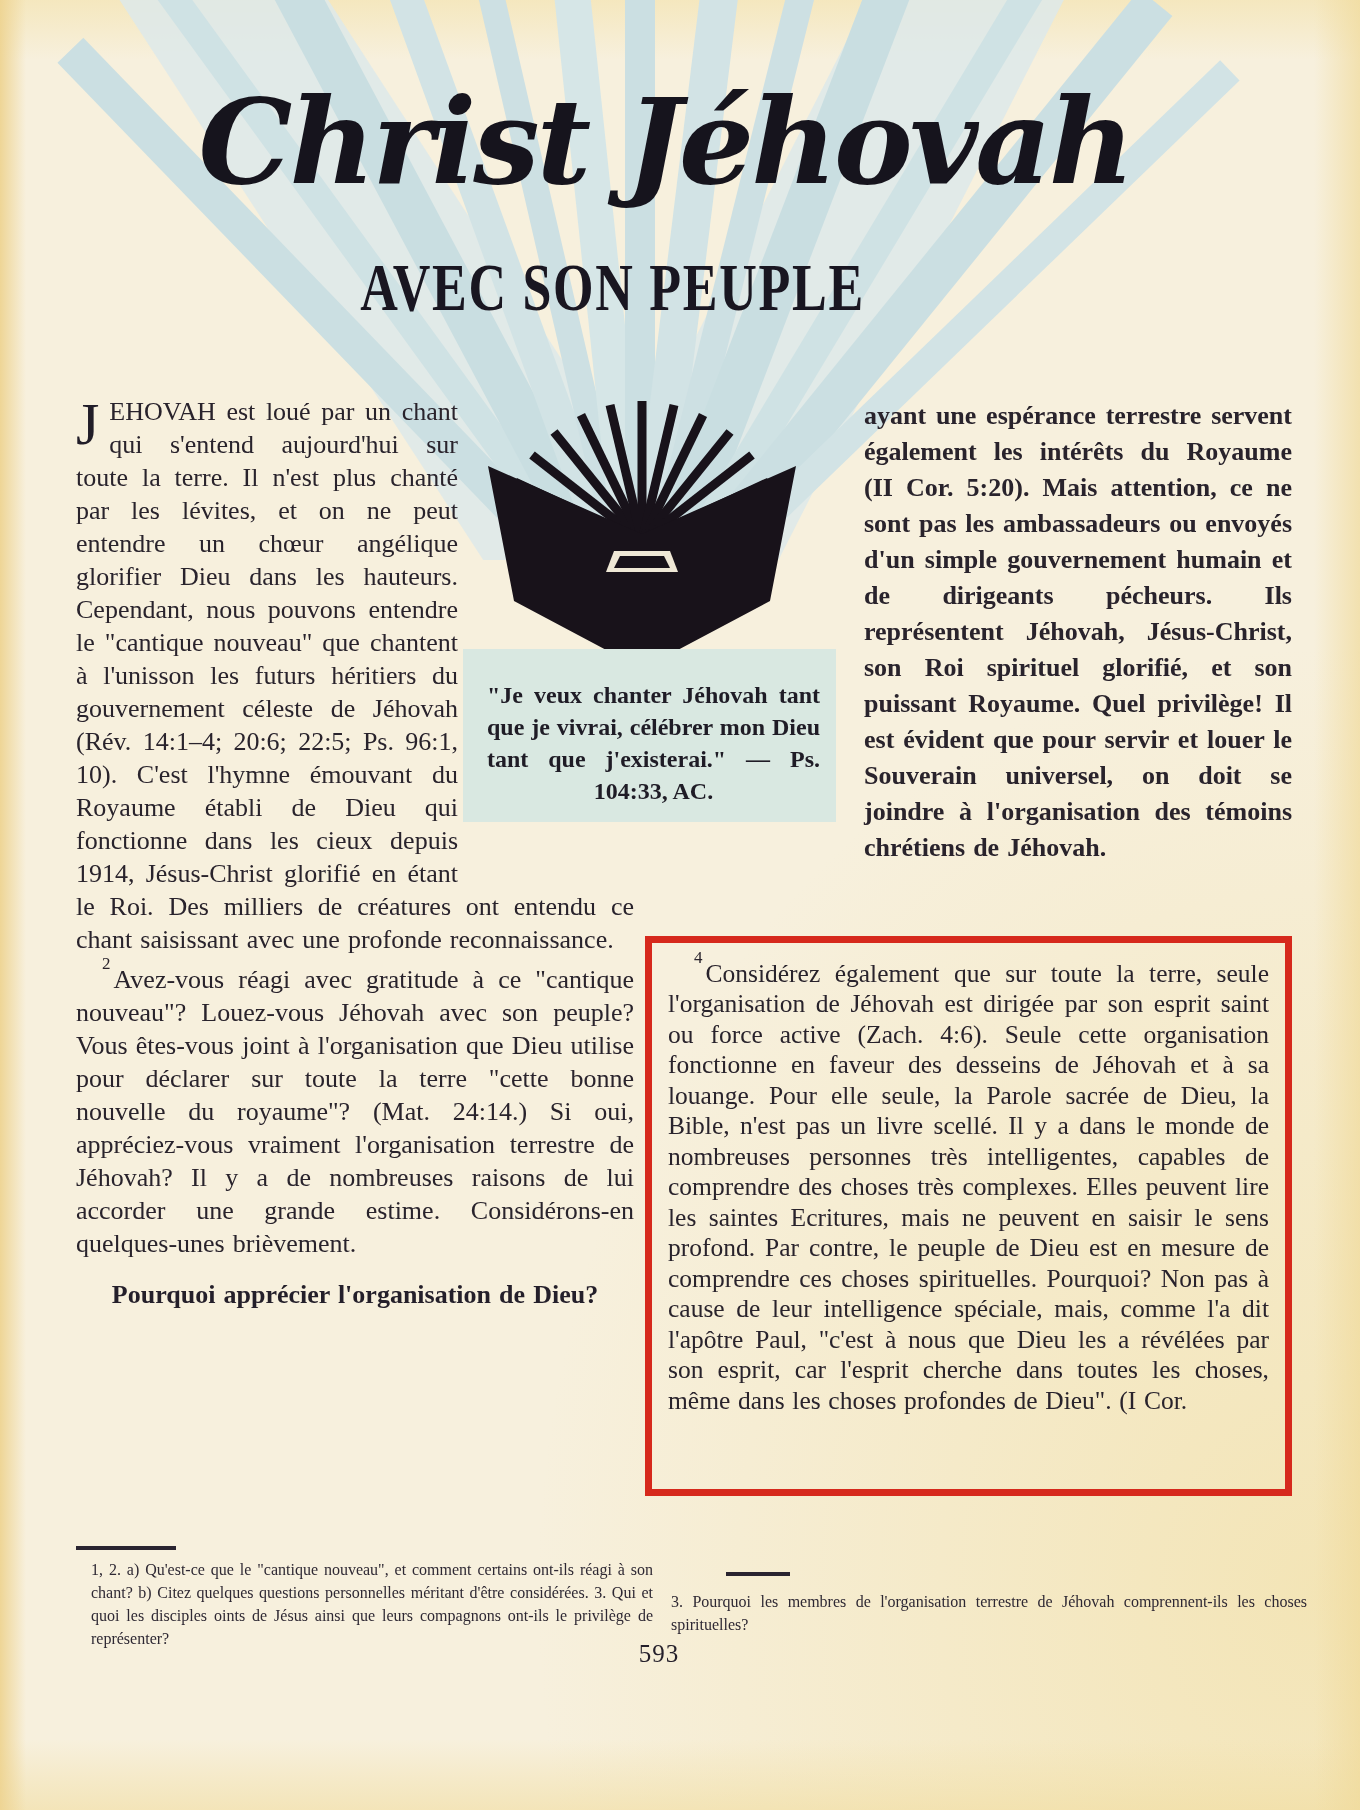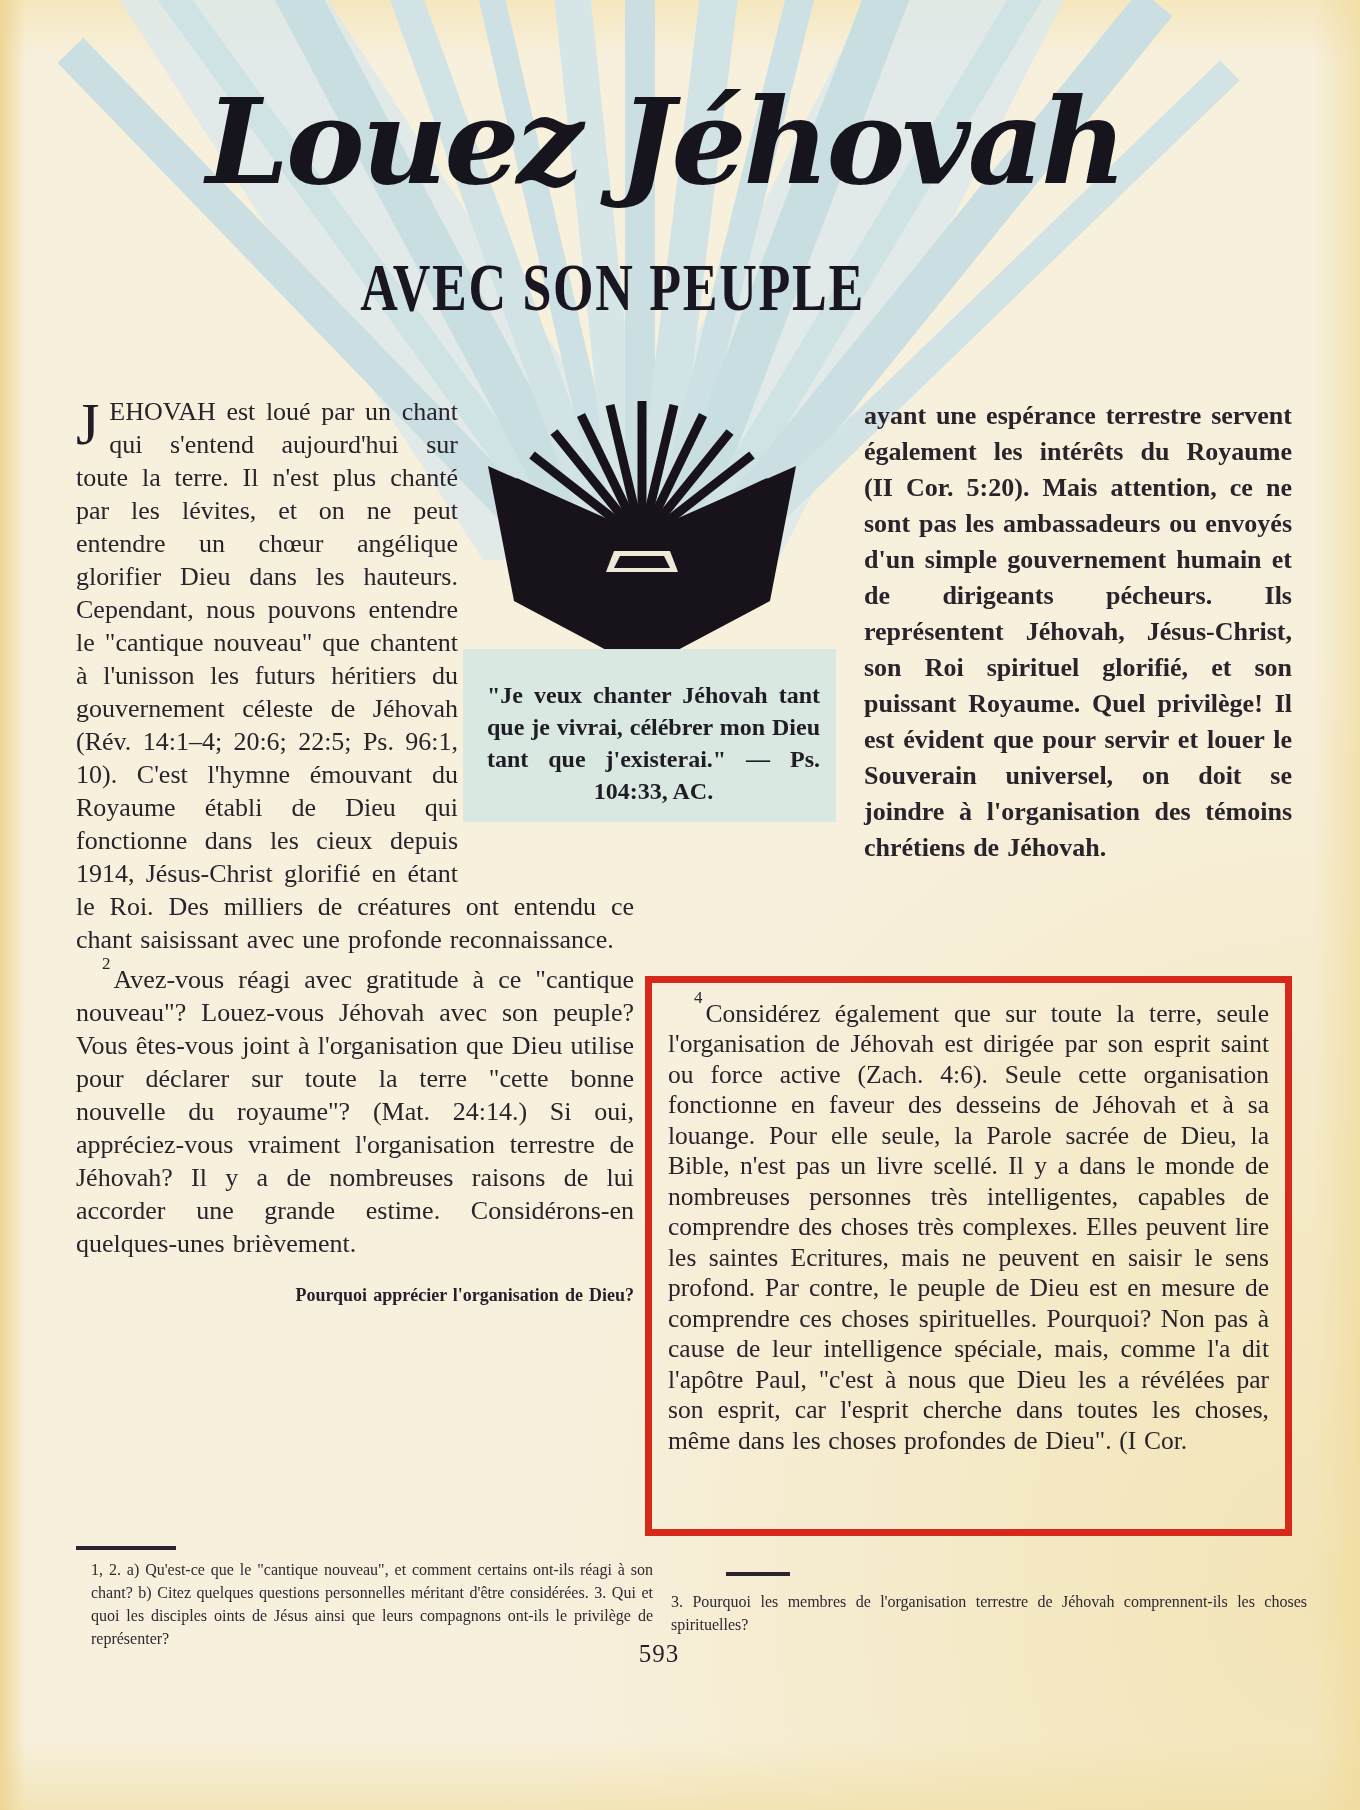--- a/index.html
+++ b/index.html
@@ -51,28 +51,28 @@
   .spacer-r{float:right;width:176px;height:482px;}
   .spacer-l{float:left;width:214px;height:478px;}
   .col p{margin:0;}
   .col p.indent{text-indent:26px;}
   .dropcap{
     float:left;font-size:60px;line-height:46px;padding:6px 10px 0 0;
     font-weight:normal;color:#211d28;
   }
   .pmark{font-size:17px;position:relative;top:-9px;margin-right:3px;}
   h3.sect{
-    font-size:18px;line-height:30px;margin:20px 0 12px 0;font-weight:bold;
-    text-align:right;color:#241f2a;
+    font-size:26px;line-height:30px;margin:20px 0 12px 0;font-weight:bold;
+    text-align:center;color:#241f2a;
   }
   
   .red-box{
     position:absolute;left:645px;top:936px;width:647px;z-index:5;
     border:7px solid var(--highlight);box-sizing:border-box;
-    padding:9px 16px 13px 16px;min-height:560px;background:transparent;margin-top:40px;
+    padding:9px 16px 13px 16px;min-height:560px;background:transparent;
   }
   .red-box p{
     margin:0;font-size:25.5px;line-height:30.5px;text-align:justify;
     text-indent:26px;word-spacing:.05em;color:var(--ink);
   }
   
   .fn-rule{position:absolute;background:#2a2430;height:4px;z-index:4;}
   .fn{position:absolute;z-index:4;font-size:16px;line-height:23px;text-align:justify;color:#2e2833;margin-left:15px;}
   .fn p{margin:0;}
   .fn-left{left:76px;top:1558px;width:562px;}
@@ -98,21 +98,21 @@
     <div class="ray" style="width:36px;margin-left:-18px;background:#d6e6e7;transform:rotate(-6deg);"></div>
     <div class="ray" style="width:30px;margin-left:-15px;background:#cbdfe2;transform:rotate(0deg);"></div>
     <div class="ray" style="width:38px;margin-left:-19px;background:#d2e3e5;transform:rotate(7deg);"></div>
     <div class="ray" style="width:28px;margin-left:-14px;background:#cde0e3;transform:rotate(14deg);"></div>
     <div class="ray" style="width:44px;margin-left:-22px;background:#c9dee1;transform:rotate(21deg);"></div>
     <div class="ray" style="width:30px;margin-left:-15px;background:#cfe2e4;transform:rotate(31deg);"></div>
     <div class="ray" style="width:42px;margin-left:-21px;background:#cbdfe2;transform:rotate(39deg);"></div>
     <div class="ray" style="width:28px;margin-left:-14px;background:#d2e3e5;transform:rotate(46deg);"></div>
   </div>
 
-  <div class="title-script">Louez Jéhovah</div>
+  <div class="title-script">Christ Jéhovah</div>
   <div class="title-caps">AVEC SON PEUPLE</div>
 
   <div class="book">
     <svg width="384" height="310" viewBox="0 0 384 310">
       <g stroke="#18121a" stroke-width="9" stroke-linecap="butt">
         <line x1="190" y1="175" x2="53" y2="146"></line>
         <line x1="190" y1="175" x2="63" y2="116"></line>
         <line x1="190" y1="175" x2="80" y2="89"></line>
         <line x1="190" y1="175" x2="102" y2="66"></line>
         <line x1="190" y1="175" x2="129" y2="49"></line>

